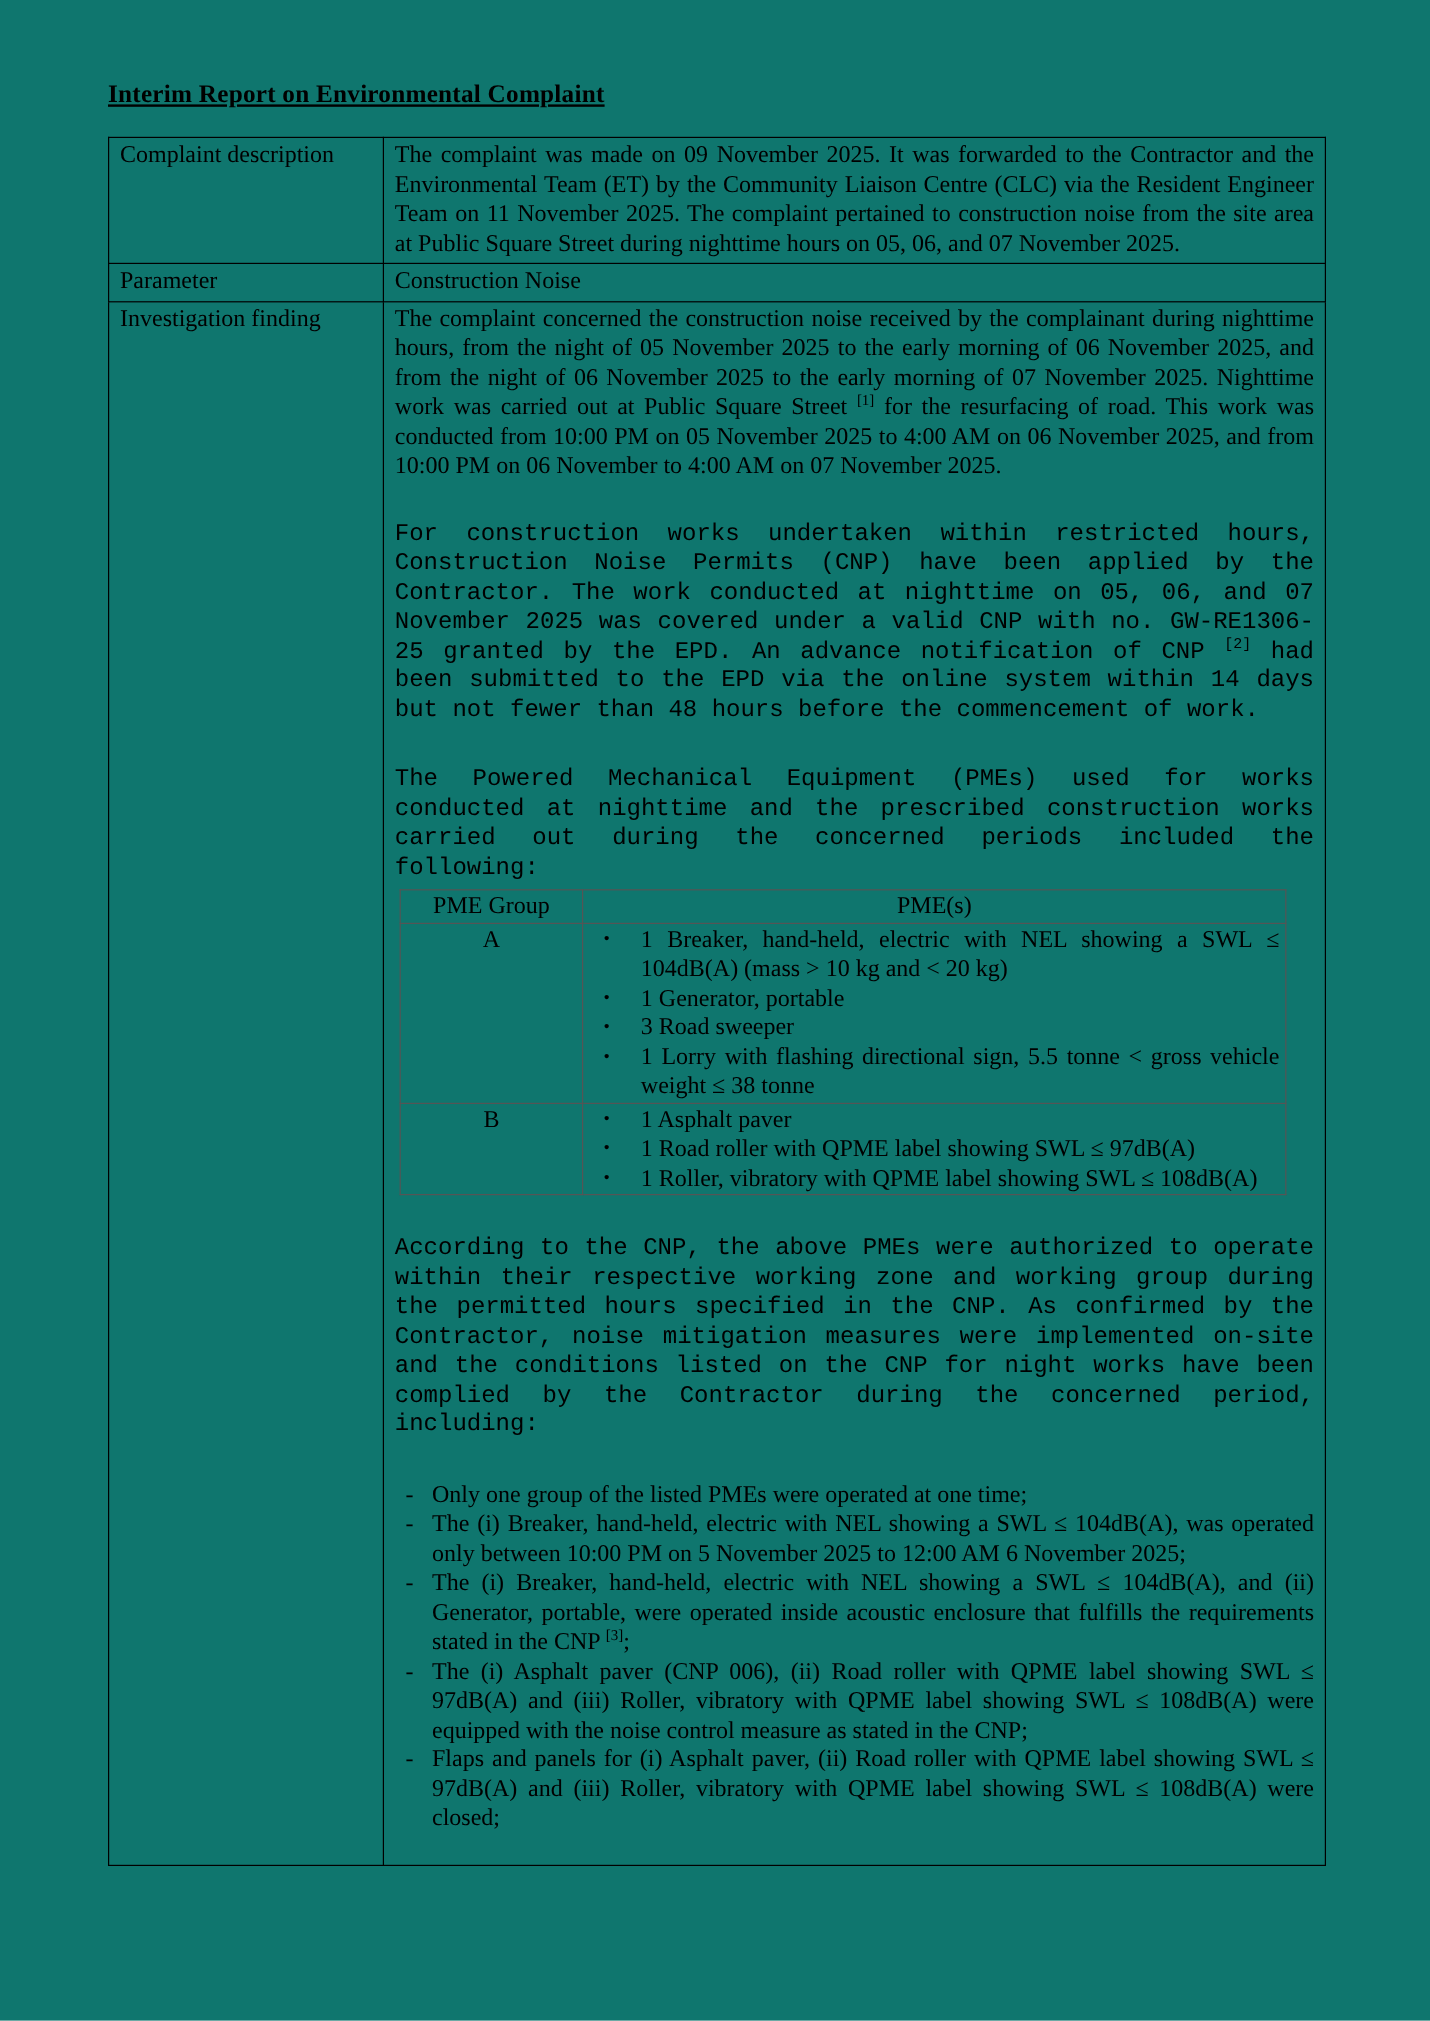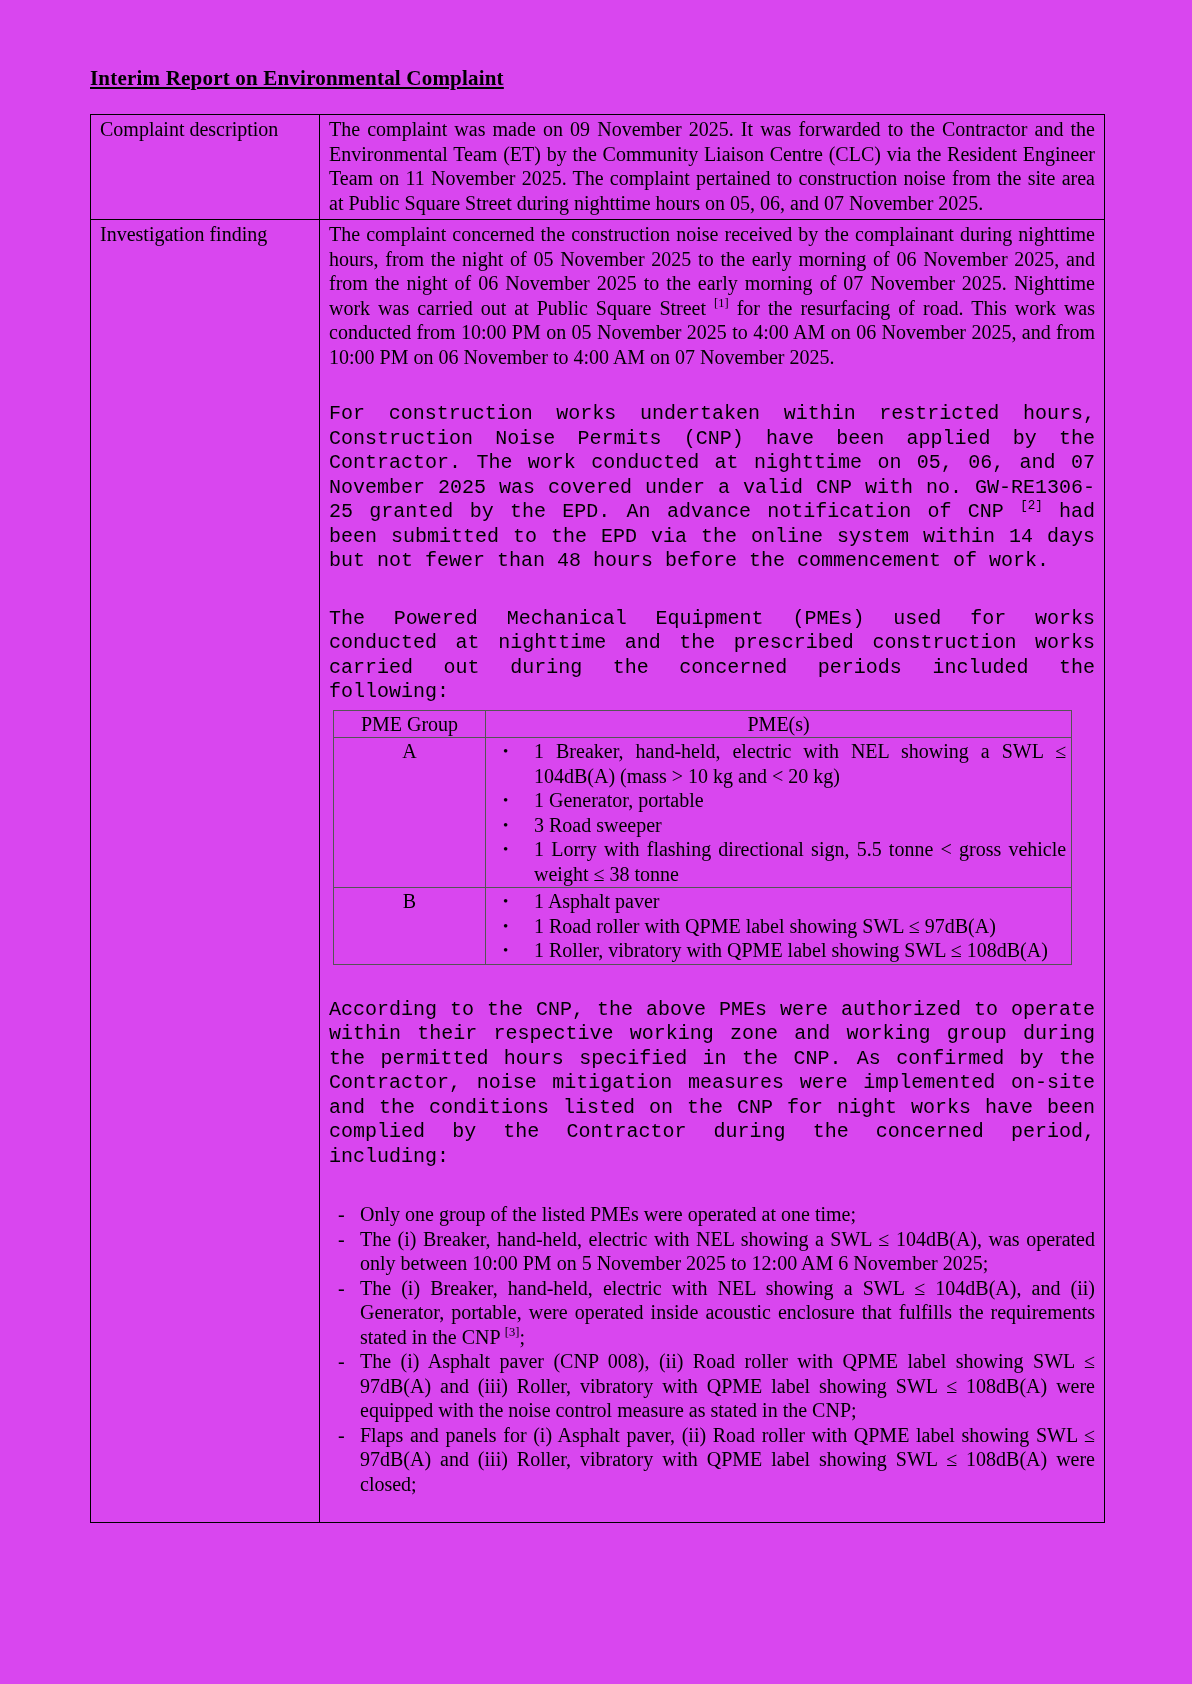--- a/index.html
+++ b/index.html
@@ -5,21 +5,21 @@
   * { margin: 0; padding: 0; box-sizing: border-box; }
   html, body { background: #ffffff; }
   body {
     font-family: "Liberation Serif", serif;
     color: #000;
     -webkit-font-smoothing: antialiased;
   }
   .page {
     width: 1192px;
     min-height: 1684px;
-    background: #d946ef;
+    background: #0f766e;
     padding: 66px 87px 60px 90px;
     position: relative;
   }
   .doc-title {
     font-size: 21px;
     font-weight: bold;
     text-decoration: underline;
     margin-bottom: 23px;
     letter-spacing: 0.2px;
   }
@@ -102,20 +102,24 @@
 
   <table class="main">
     <tbody>
 
 
       <tr>
         <td class="lbl">Complaint description</td>
         <td class="val">The complaint was made on 09 November 2025. It was forwarded to the Contractor and the Environmental Team (ET) by the Community Liaison Centre (CLC) via the Resident Engineer Team on 11 November 2025. The complaint pertained to construction noise from the site area at Public Square Street during nighttime hours on 05, 06, and 07 November 2025.</td>
       </tr>
 
+      <tr>
+        <td class="lbl">Parameter</td>
+        <td class="val">Construction Noise</td>
+      </tr>
 
       <tr>
         <td class="lbl">Investigation finding</td>
         <td class="val finding-cell">
 
           <p class="para"><span>The complaint concerned the construction noise received by the complainant during nighttime hours, from the night of 05 November 2025 to the early morning of 06 November 2025, and from the night of 06 November 2025 to the early morning of 07 November 2025. Nighttime work was carried out at Public Square Street </span><sup>[1]</sup><span> for the resurfacing of road. This work was conducted from 10:00 PM on 05 November 2025 to 4:00 AM on 06 November 2025, and from 10:00 PM on 06 November to 4:00 AM on 07 November 2025.</span></p>
 
           <p class="para spaced"><span>For construction works undertaken within restricted hours, Construction Noise Permits (CNP) have been applied by the Contractor. The work conducted at nighttime on 05, 06, and 07 November 2025 was covered under a valid CNP with no. GW-RE1306-25 granted by the EPD. An advance notification of CNP </span><sup>[2]</sup><span> had been submitted to the EPD via the online system within 14 days but not fewer than 48 hours before the commencement of work.</span></p>
 
           <p class="para spaced">The Powered Mechanical Equipment (PMEs) used for works conducted at nighttime and the prescribed construction works carried out during the concerned periods included the following:</p>
@@ -177,21 +181,21 @@
             <div class="cond">
                 <span class="marker">-</span>
                 <span class="c-text">The (i) Breaker, hand-held, electric with NEL showing a SWL ≤ 104dB(A), was operated only between 10:00 PM on 5 November 2025 to 12:00 AM 6 November 2025;</span>
               </div>
             <div class="cond">
                 <span class="marker">-</span>
                 <span class="c-text"><span>The (i) Breaker, hand-held, electric with NEL showing a SWL ≤ 104dB(A), and (ii) Generator, portable, were operated inside acoustic enclosure that fulfills the requirements stated in the CNP </span><sup>[3]</sup><span>;</span></span>
               </div>
             <div class="cond">
                 <span class="marker">-</span>
-                <span class="c-text">The (i) Asphalt paver (CNP 008), (ii) Road roller with QPME label showing SWL ≤ 97dB(A) and (iii) Roller, vibratory with QPME label showing SWL ≤ 108dB(A) were equipped with the noise control measure as stated in the CNP;</span>
+                <span class="c-text">The (i) Asphalt paver (CNP 006), (ii) Road roller with QPME label showing SWL ≤ 97dB(A) and (iii) Roller, vibratory with QPME label showing SWL ≤ 108dB(A) were equipped with the noise control measure as stated in the CNP;</span>
               </div>
             <div class="cond">
                 <span class="marker">-</span>
                 <span class="c-text">Flaps and panels for (i) Asphalt paver, (ii) Road roller with QPME label showing SWL ≤ 97dB(A) and (iii) Roller, vibratory with QPME label showing SWL ≤ 108dB(A) were closed;</span>
               </div>
           </div>
 
         </td>
       </tr>
     </tbody>

